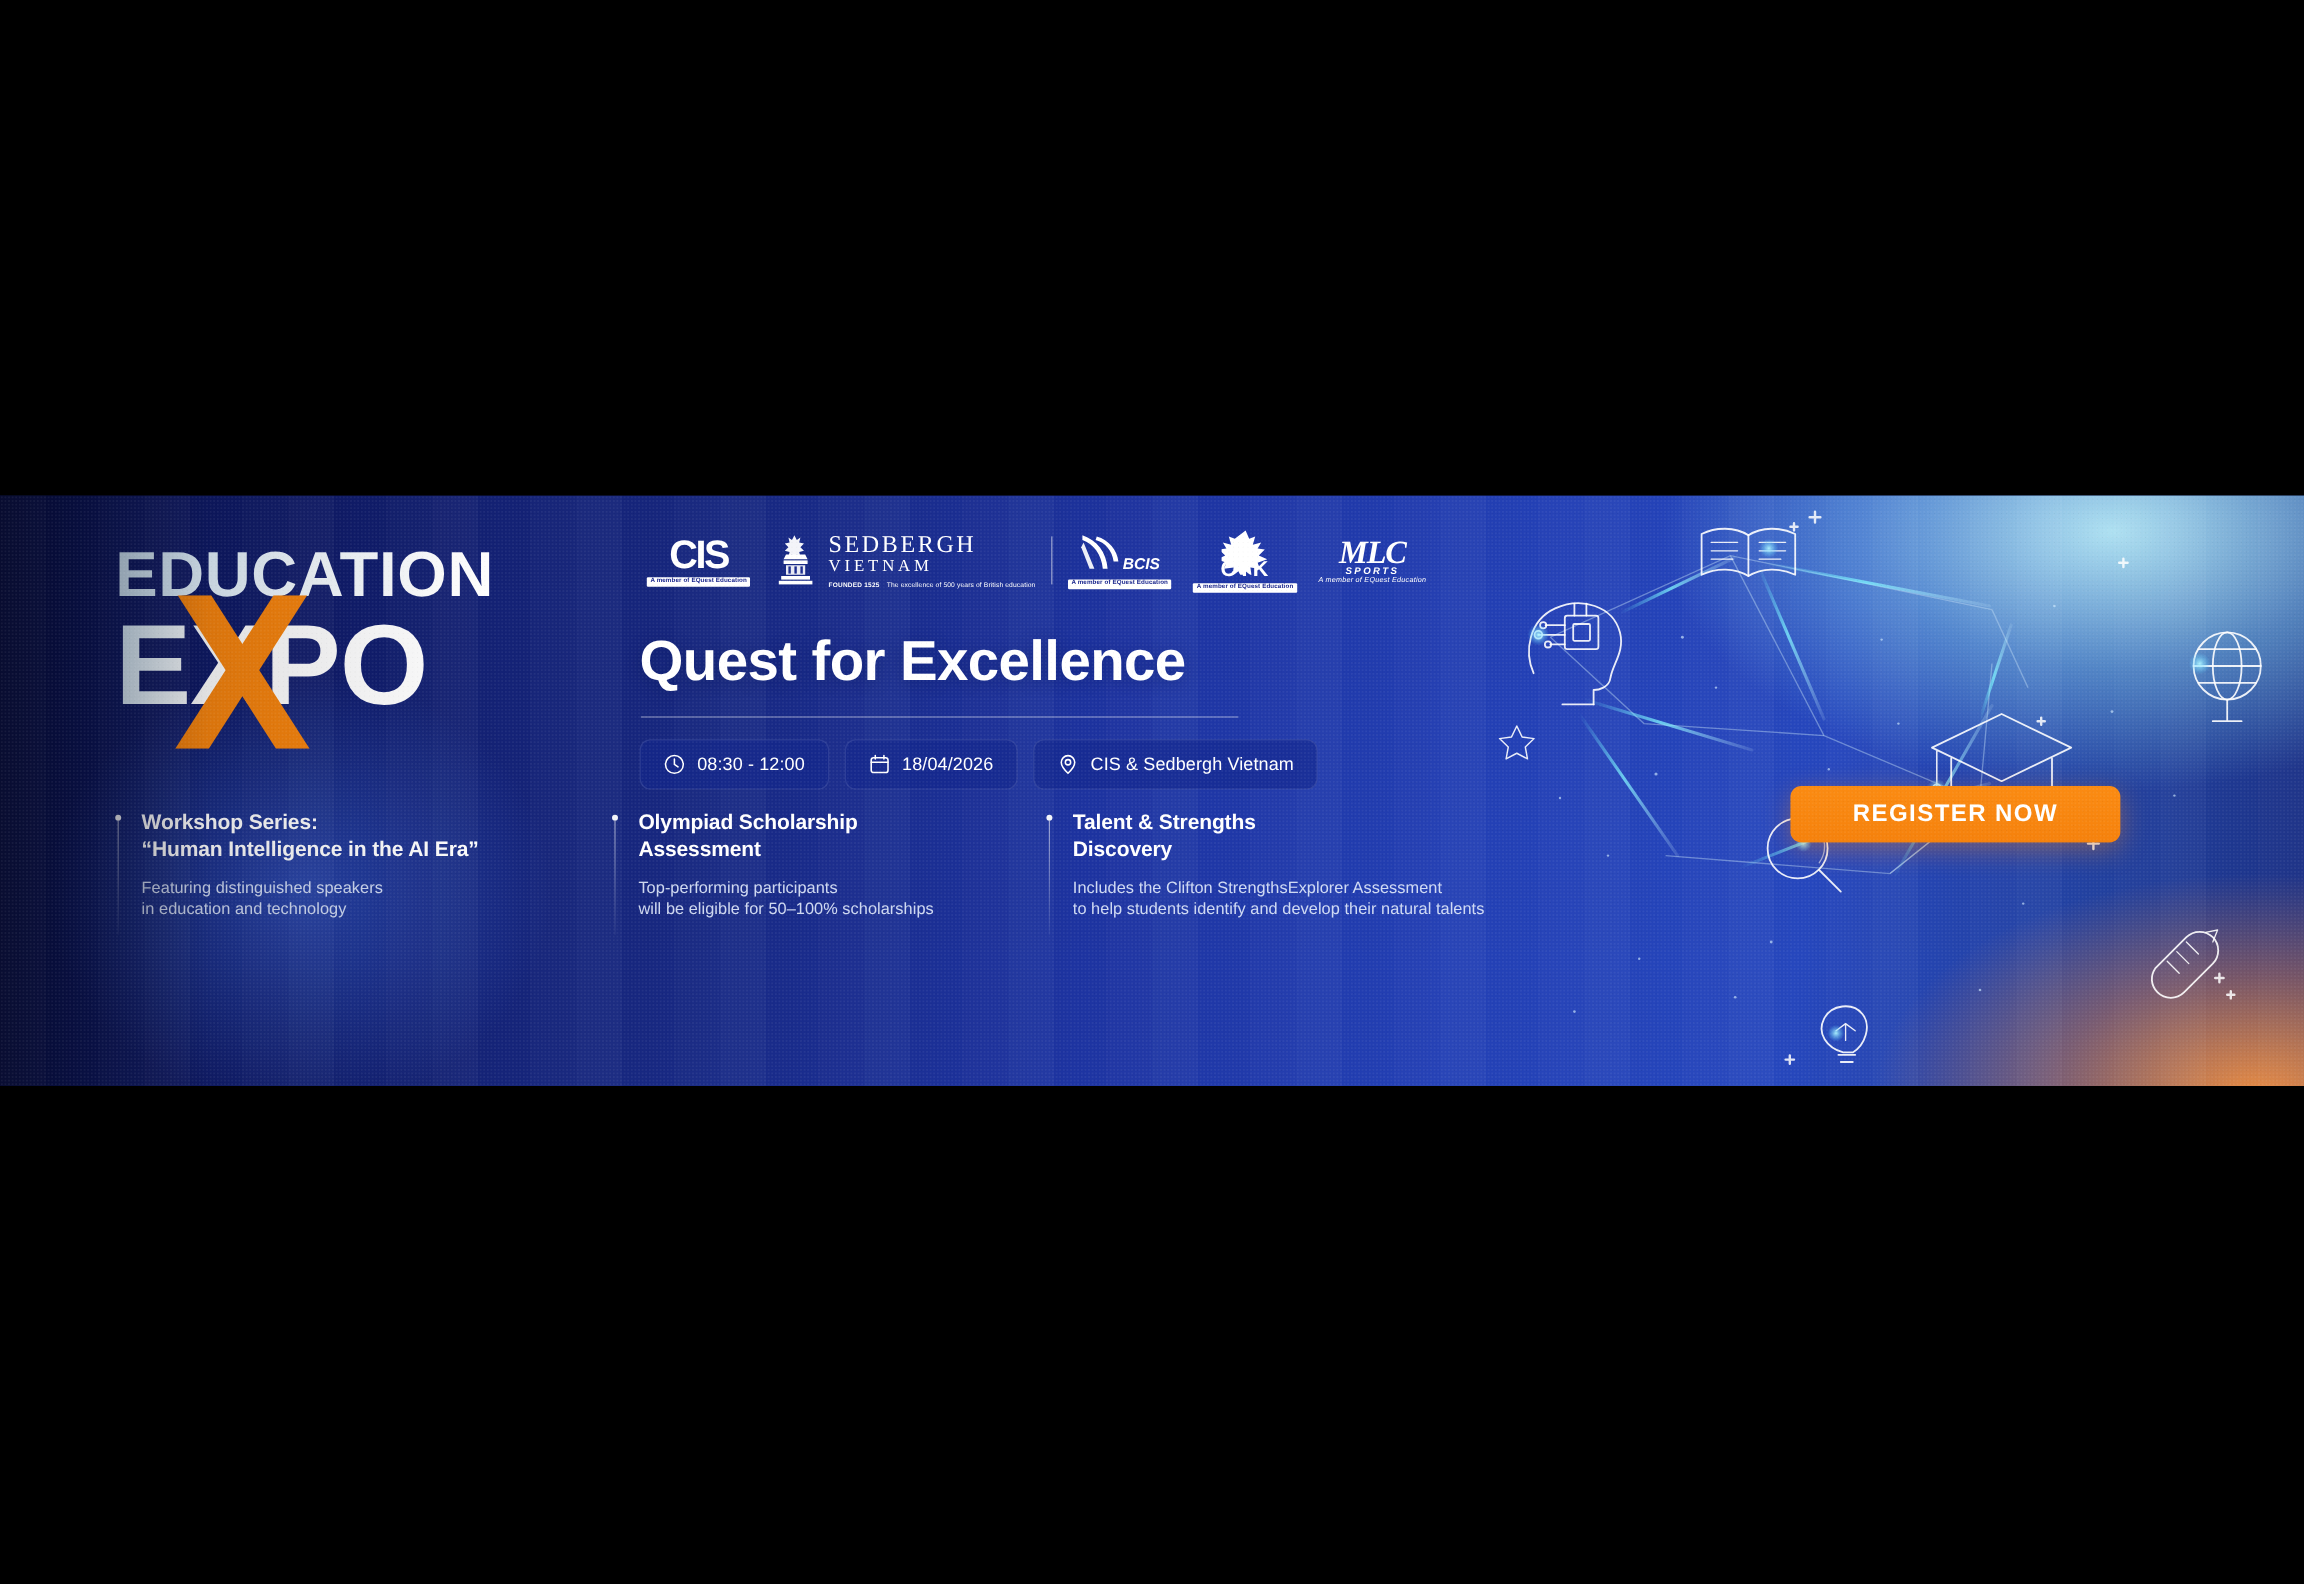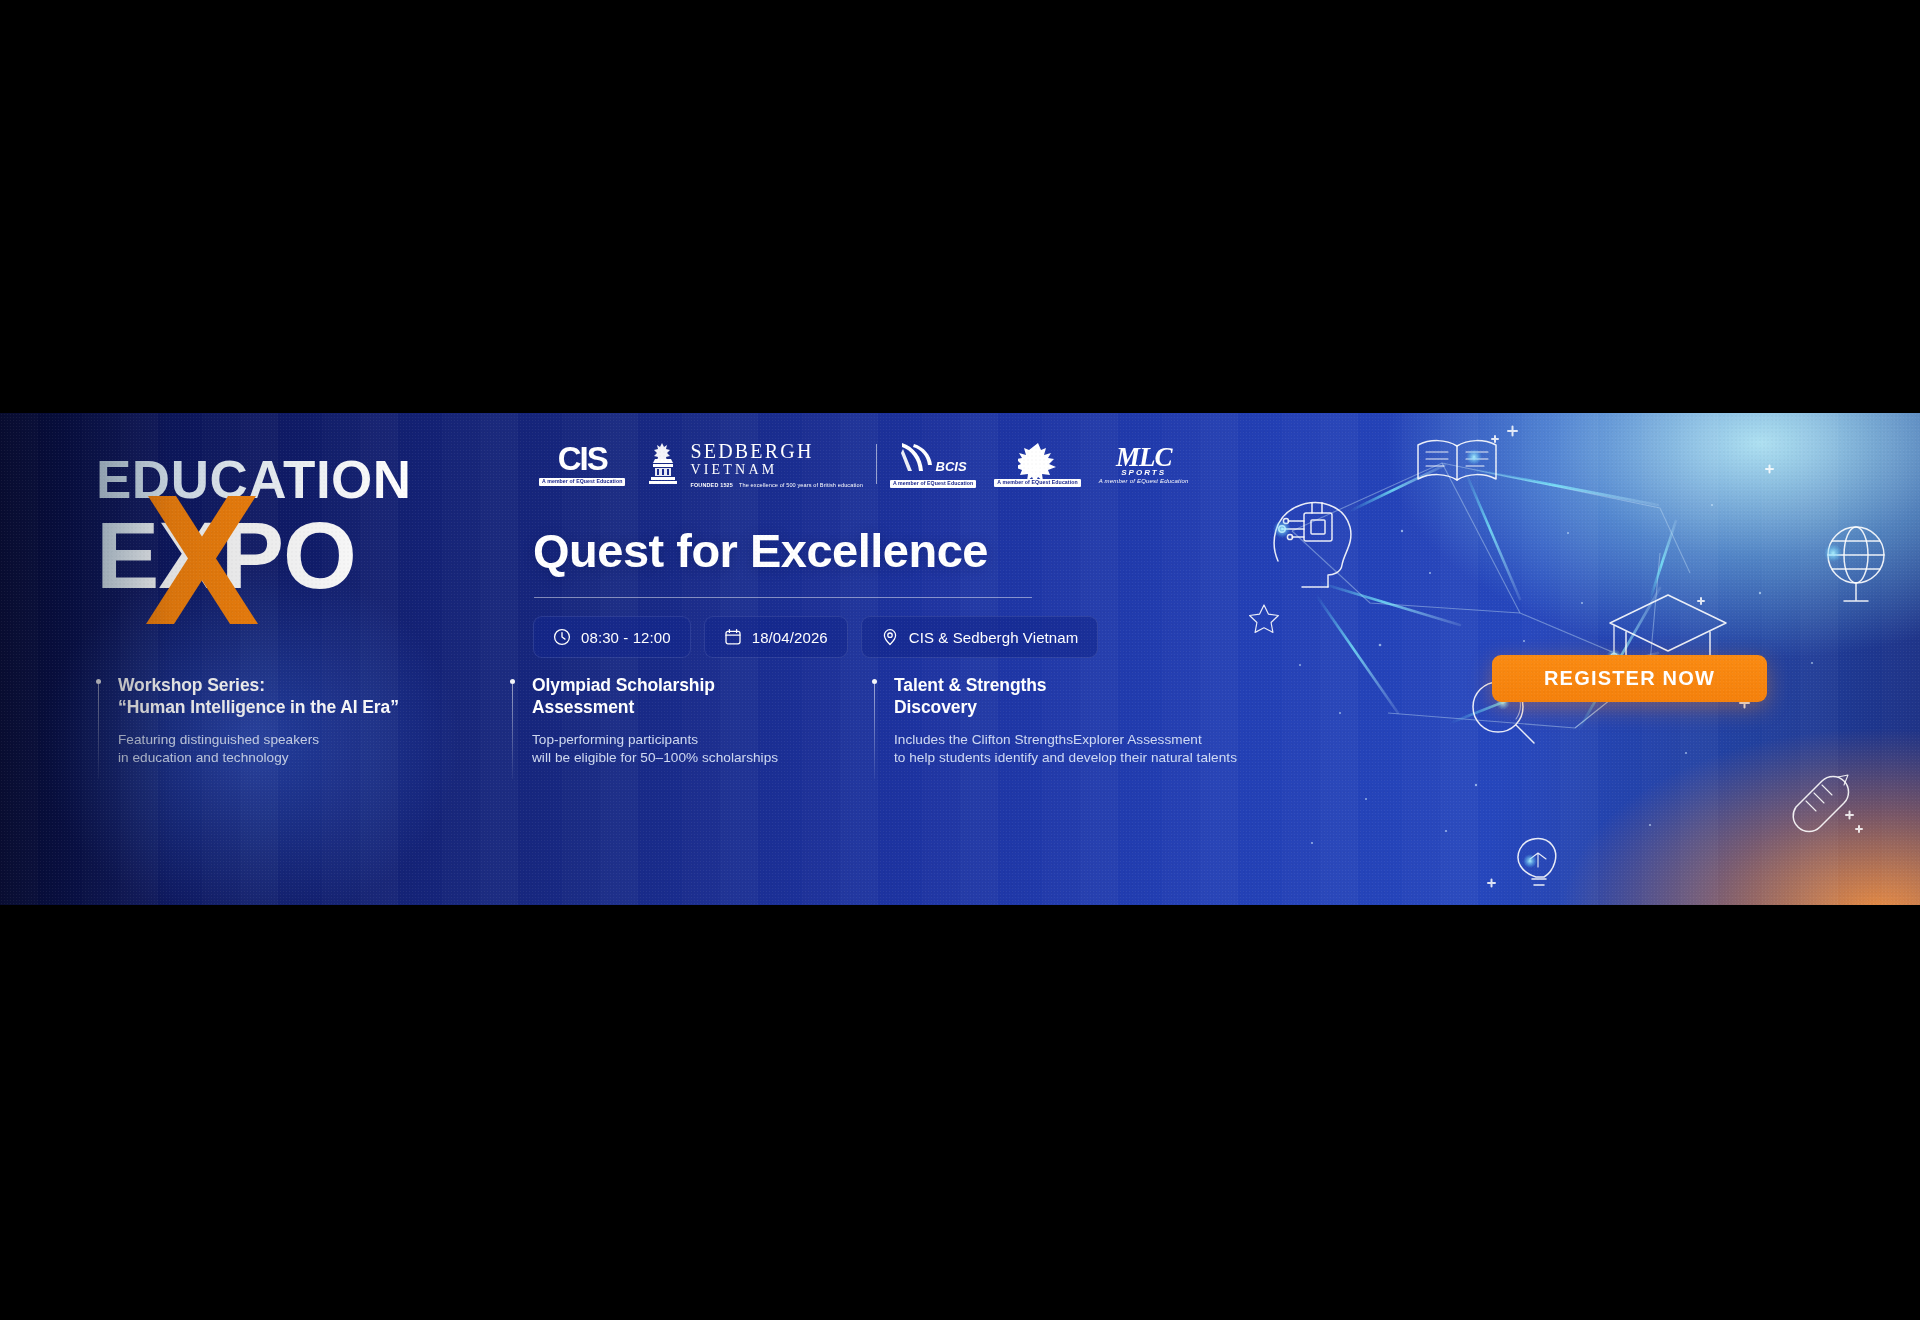--- a/index.html
+++ b/index.html
@@ -76,21 +76,21 @@
   .sed-txt{display:flex;flex-direction:column;}
   .sed-1{font-family:"Liberation Serif",serif;font-size:20px;letter-spacing:2.2px;color:#fff;line-height:1;}
   .sed-2{font-family:"Liberation Serif",serif;font-size:14px;letter-spacing:3.2px;color:#fff;line-height:1.25;}
   .sed-foot{display:flex;align-items:center;gap:6px;margin-top:3px;}
   .sed-found{font-size:5.4px;font-weight:700;color:#fff;letter-spacing:.2px;white-space:nowrap;}
   .sed-excel{font-size:5.6px;color:#fff;letter-spacing:.1px;white-space:nowrap;}
 
   .lg-bcis,.lg-cyk{display:flex;flex-direction:column;align-items:center;}
   .bcis-row{display:flex;align-items:flex-end;gap:2px;}
   .bcis-name{font-size:13px;font-weight:700;font-style:italic;color:#fff;letter-spacing:0px;line-height:1;margin-bottom:4px;}
-  .cyk-name{font-size:10px;font-weight:700;color:#fff;letter-spacing:1px;line-height:1;margin-top:-14px;position:relative;z-index:2;}
+  .cyk-name{font-size:18px;font-weight:700;color:#fff;letter-spacing:1px;line-height:1;margin-top:-14px;position:relative;z-index:2;}
 
   .lg-mlc{display:flex;flex-direction:column;align-items:center;position:relative;}
   .mlc-mark{font-family:"Liberation Serif",serif;font-size:27px;font-weight:700;font-style:italic;color:#fff;letter-spacing:-1px;line-height:1;}
   .mlc-sports{font-size:8px;font-weight:700;font-style:italic;color:#fff;letter-spacing:2px;margin-top:-3px;}
   .mlc-member{font-size:6px;font-style:italic;color:#fff;letter-spacing:.2px;margin-top:1px;}
 
   #headline{
     position:absolute;left:533px;top:113px;
     font-size:47px;font-weight:700;color:#ffffff;letter-spacing:-.5px;line-height:1.05;
     text-shadow:0 2px 12px rgba(0,20,80,.35);

